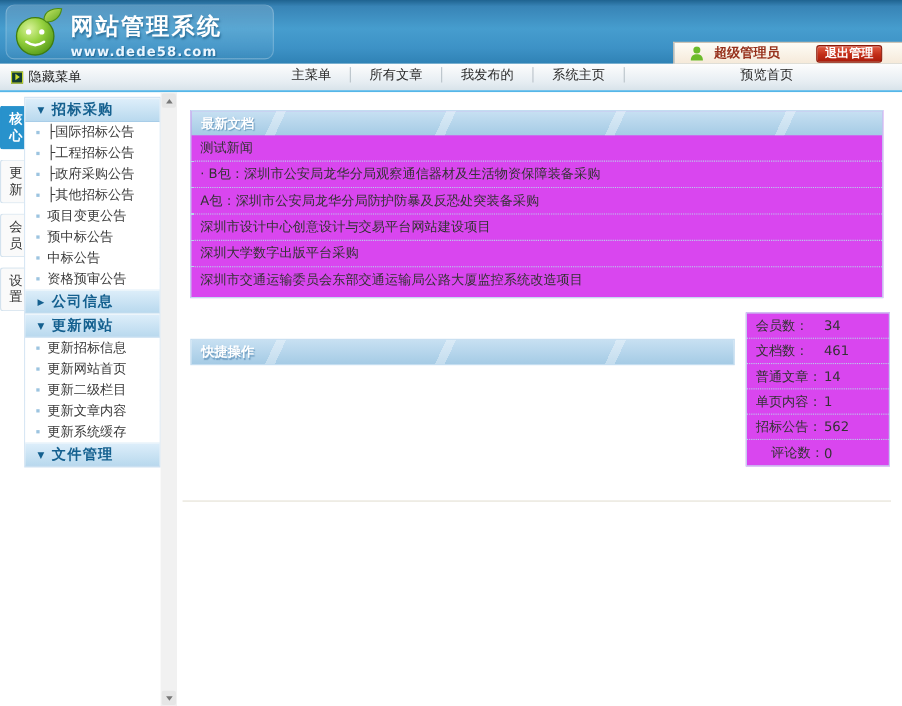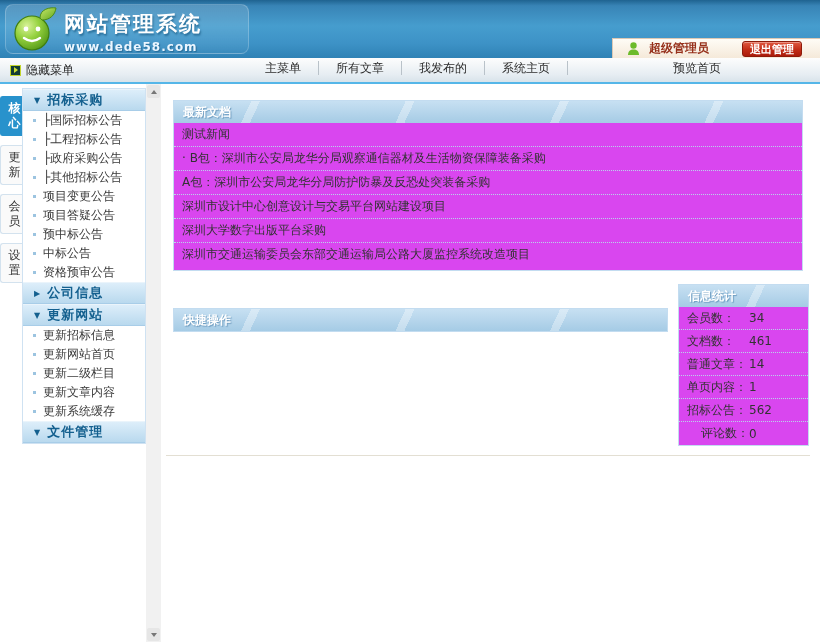--- a/index.html
+++ b/index.html
@@ -226,24 +226,20 @@
     <div class="menu-item">
         <span class="bullet"></span>
         <span>├其他招标公告</span>
       </div>
     <div class="menu-item">
         <span class="bullet"></span>
         <span>项目变更公告</span>
       </div>
     <div class="menu-item">
         <span class="bullet"></span>
-        <span>项目答疑公告</span>
-      </div>
-    <div class="menu-item">
-        <span class="bullet"></span>
         <span>预中标公告</span>
       </div>
     <div class="menu-item">
         <span class="bullet"></span>
         <span>中标公告</span>
       </div>
     <div class="menu-item">
         <span class="bullet"></span>
         <span>资格预审公告</span>
       </div>
@@ -305,21 +301,20 @@
         <div class="doc-row">深圳大学数字出版平台采购</div>
         <div class="doc-row">深圳市交通运输委员会东部交通运输局公路大厦监控系统改造项目</div>
       </div>
     </div>
 
     <div class="panel quick-panel">
       <div class="panel-header">快捷操作</div>
     </div>
 
     <div class="panel stats-panel">
-      <div class="panel-header">信息统计</div>
       <div class="stat-row">
         <span class="stat-label">会员数：</span>
         <span class="stat-value">34</span>
       </div>
       <div class="stat-row">
         <span class="stat-label">文档数：</span>
         <span class="stat-value">461</span>
       </div>
       <div class="stat-row">
         <span class="stat-label">普通文章：</span>

